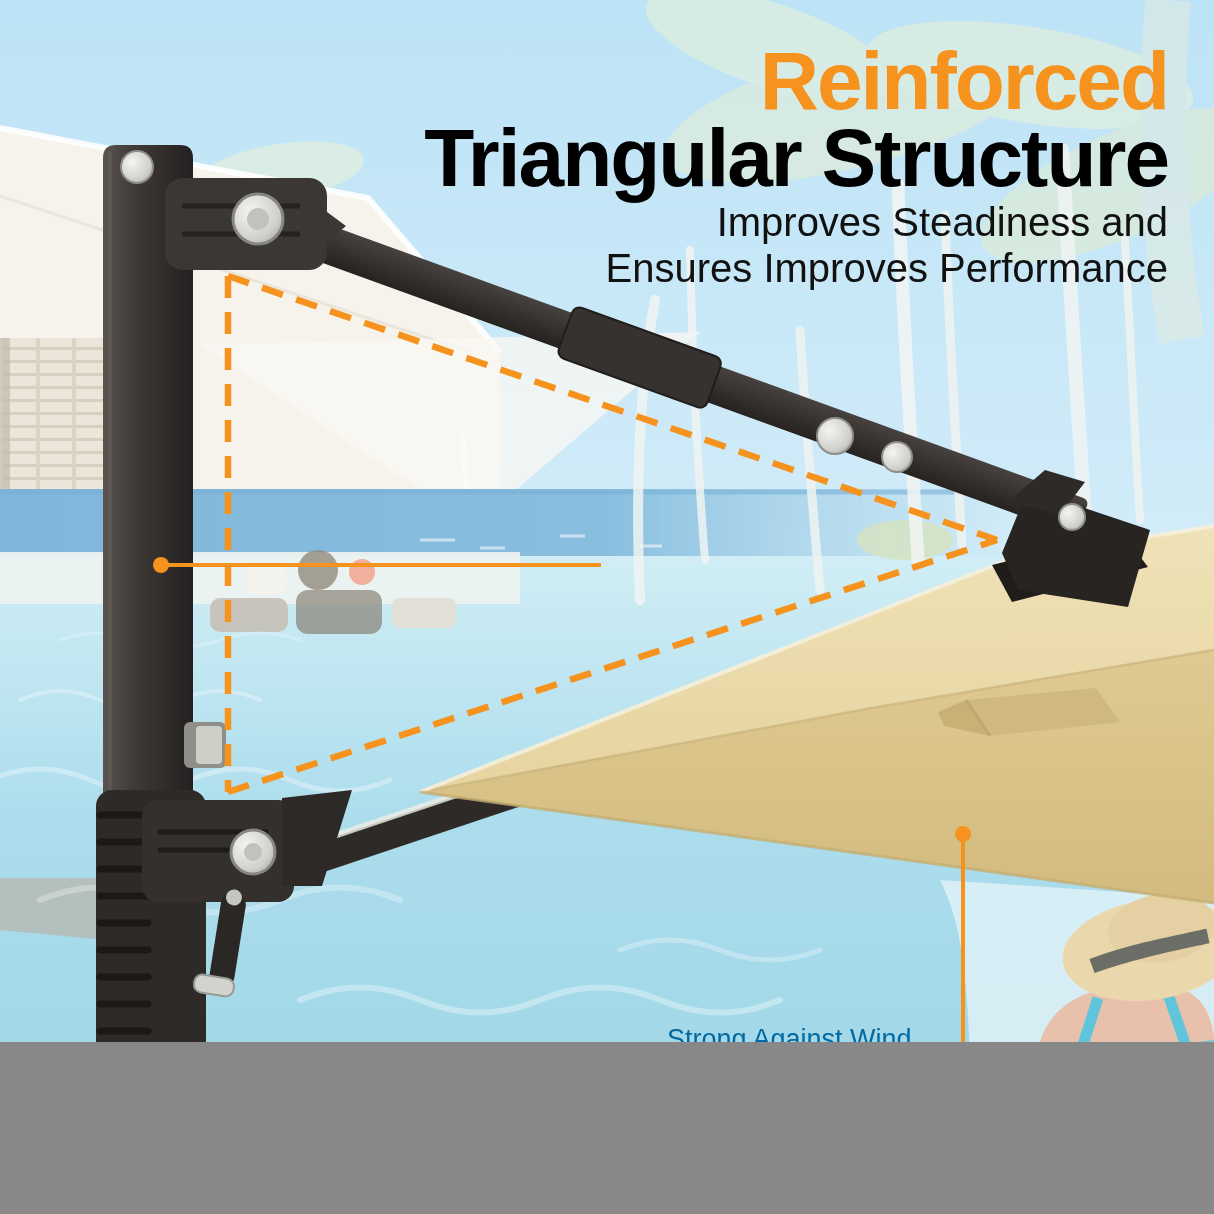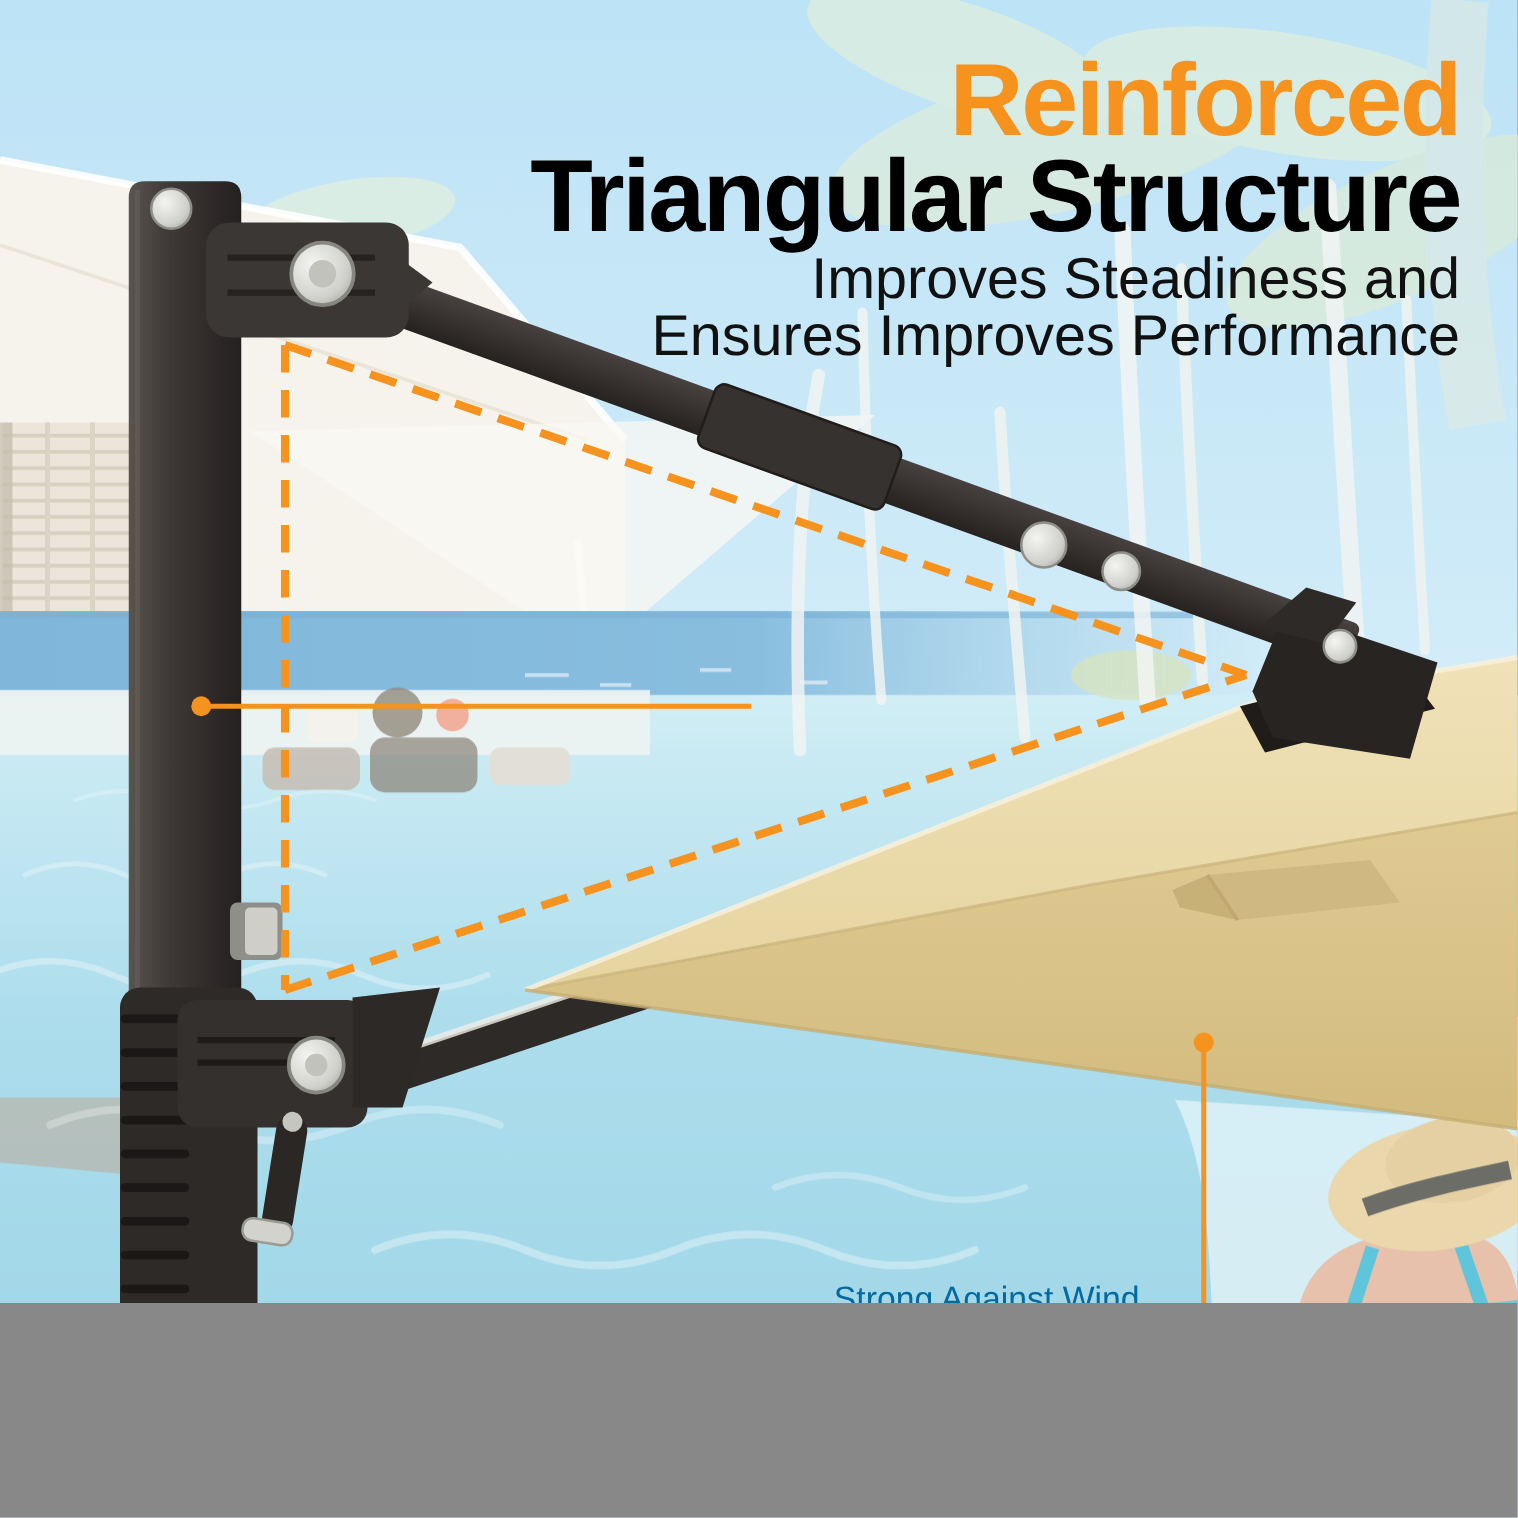--- a/index.html
+++ b/index.html
@@ -5,21 +5,21 @@
   html,body{margin:0;padding:0;background:#888;}
   #stage{
     position:relative;width:1214px;height:1042px;overflow:hidden;
     font-family:"Liberation Sans",sans-serif;background:#bfe4f5;
   }
   #scene{position:absolute;left:0;top:0;width:1214px;height:1214px;}
   .txt{position:absolute;white-space:nowrap;}
   .headline{right:46px;top:42px;text-align:right;font-weight:bold;letter-spacing:-2px;line-height:77px;font-size:82px;}
   .headline .l1{color:#f6921e;}
   .headline .l2{color:#000000;}
-  .subtitle{right:46px;top:199px;text-align:right;font-size:46px;line-height:46px;color:#111;}
+  .subtitle{right:46px;top:199px;text-align:right;font-size:40px;line-height:46px;color:#111;}
   .support-label{left:330px;top:468px;font-size:41px;line-height:55px;color:#0c0c0c;}
   .wind-label{left:667px;top:1024px;font-size:27px;color:#0369a1;}
 </style>
 </head>
 <body>
 
 <div id="stage">
 
 <svg id="scene" viewBox="0 0 1214 1214" xmlns="http://www.w3.org/2000/svg">
   <defs>

